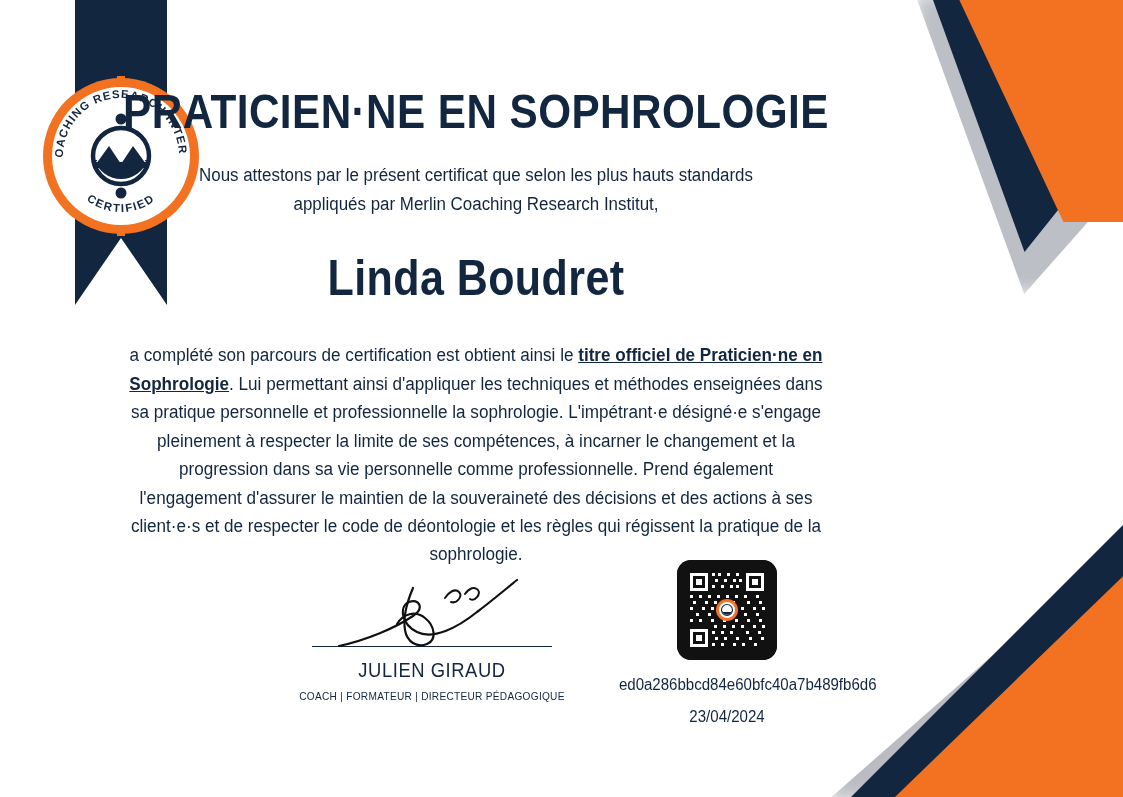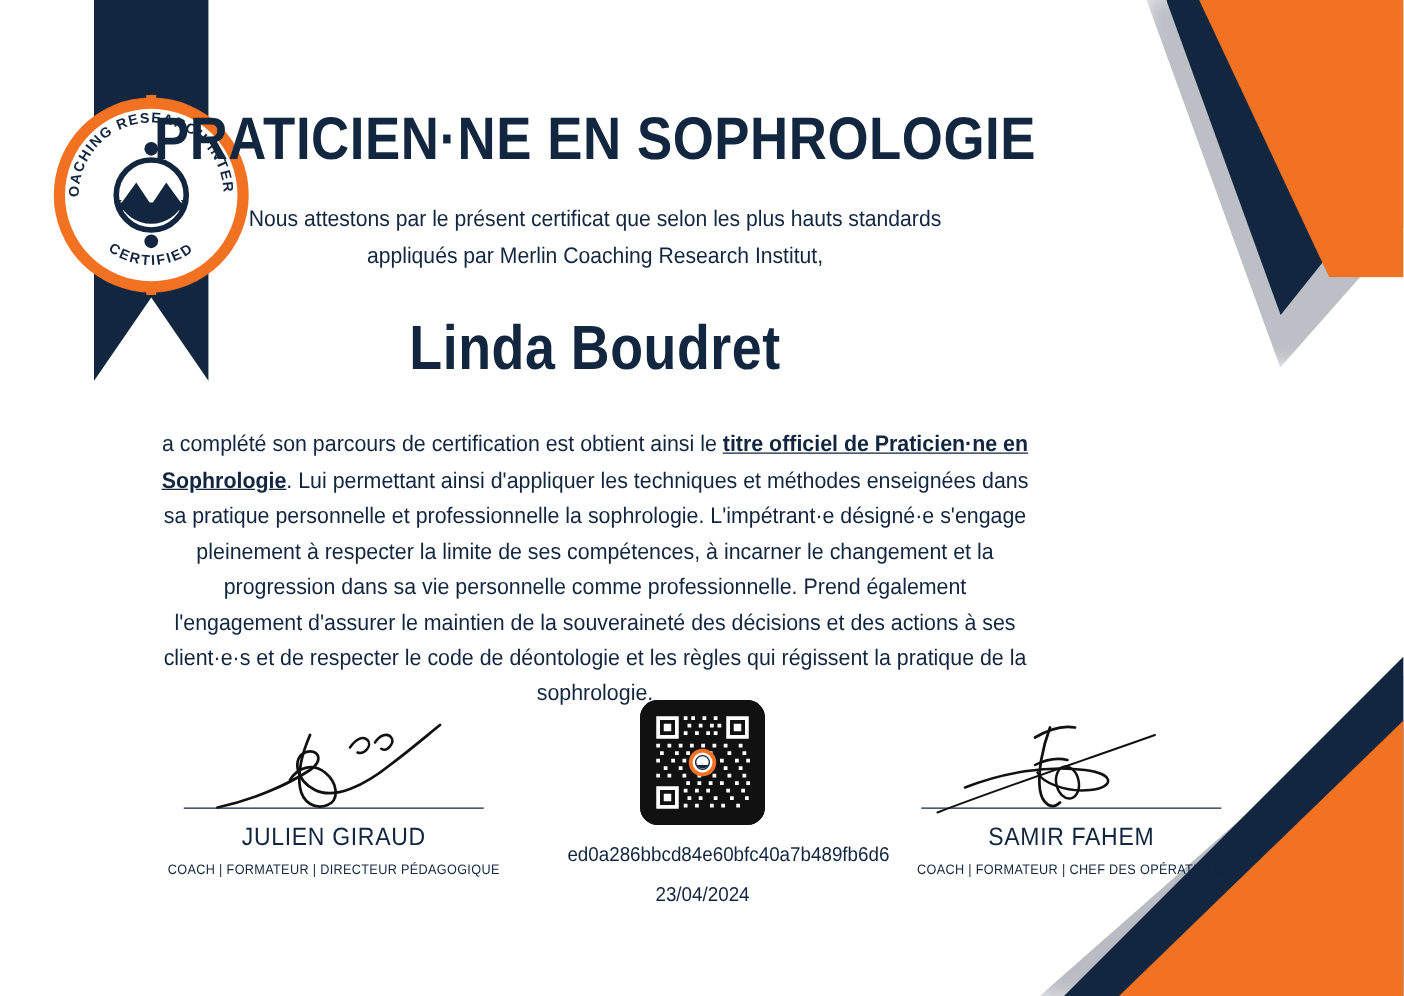--- a/index.html
+++ b/index.html
@@ -367,30 +367,15 @@
             <circle cx="50" cy="50" r="5.5" fill="none" stroke="#12263f" stroke-width="1.1"></circle>
             <path d="M44.8,51 A5.5,5.5 0 0 0 55.2,51 Z" fill="#12263f"></path>
             <path d="M45.3,52 L47.8,48.4 L50,51.6 L52.2,48.4 L54.7,52 Z" fill="#ffffff"></path>
           </g>
         </svg>
       </div>
       <div class="cert-hash">ed0a286bbcd84e60bfc40a7b489fb6d6</div>
       <div class="cert-date">23/04/2024</div>
     </div>
 
-    <div class="sig-block right">
-      <div class="sig-mark">
-        <svg width="230" height="90" viewBox="0 0 230 90" xmlns="http://www.w3.org/2000/svg">
-          <path d="M8,82 C60,62 120,42 182,20" fill="none" stroke="#111111" stroke-width="1.6" stroke-linecap="round"></path>
-          <path d="M30,62 C60,50 96,44 126,48 C150,51 150,62 130,64 C110,66 92,58 88,50" fill="none" stroke="#111111" stroke-width="2" stroke-linecap="round"></path>
-          <path d="M98,14 C92,30 88,50 90,64 C92,76 100,80 106,74" fill="none" stroke="#111111" stroke-width="2.2" stroke-linecap="round"></path>
-          <path d="M86,22 C96,16 108,12 118,14" fill="none" stroke="#111111" stroke-width="2.2" stroke-linecap="round"></path>
-          <path d="M86,44 C94,40 104,38 112,40" fill="none" stroke="#111111" stroke-width="2" stroke-linecap="round"></path>
-          <ellipse cx="112" cy="58" rx="9" ry="13" transform="rotate(-12 112 58)" fill="none" stroke="#111111" stroke-width="2"></ellipse>
-        </svg>
-      </div>
-      <div class="sig-rule"></div>
-      <div class="sig-name">SAMIR FAHEM</div>
-      <div class="sig-role">COACH | FORMATEUR | CHEF DES OPÉRATIONS</div>
-    </div>
 
   </div>
 </div>
 
 </body></html>

